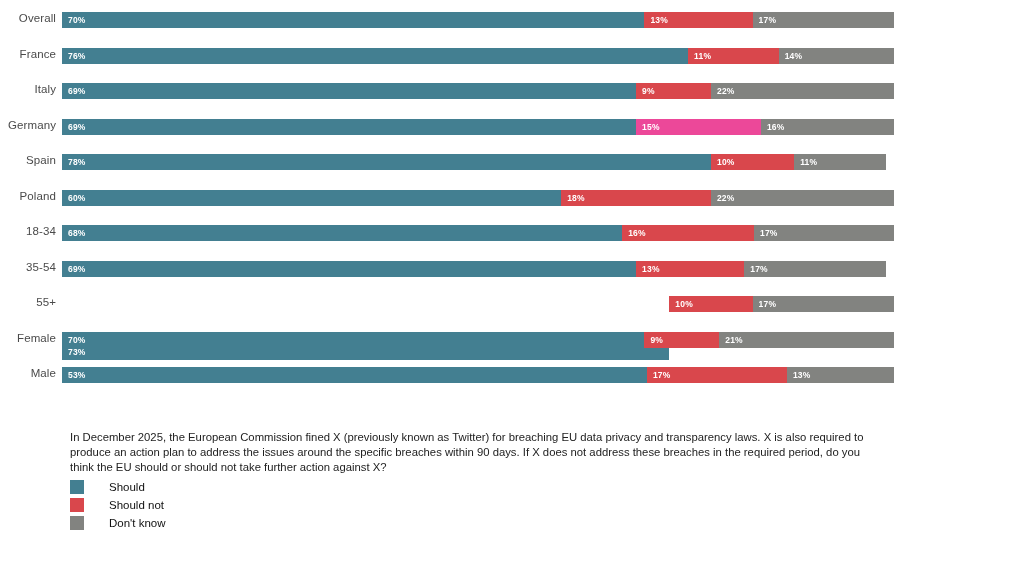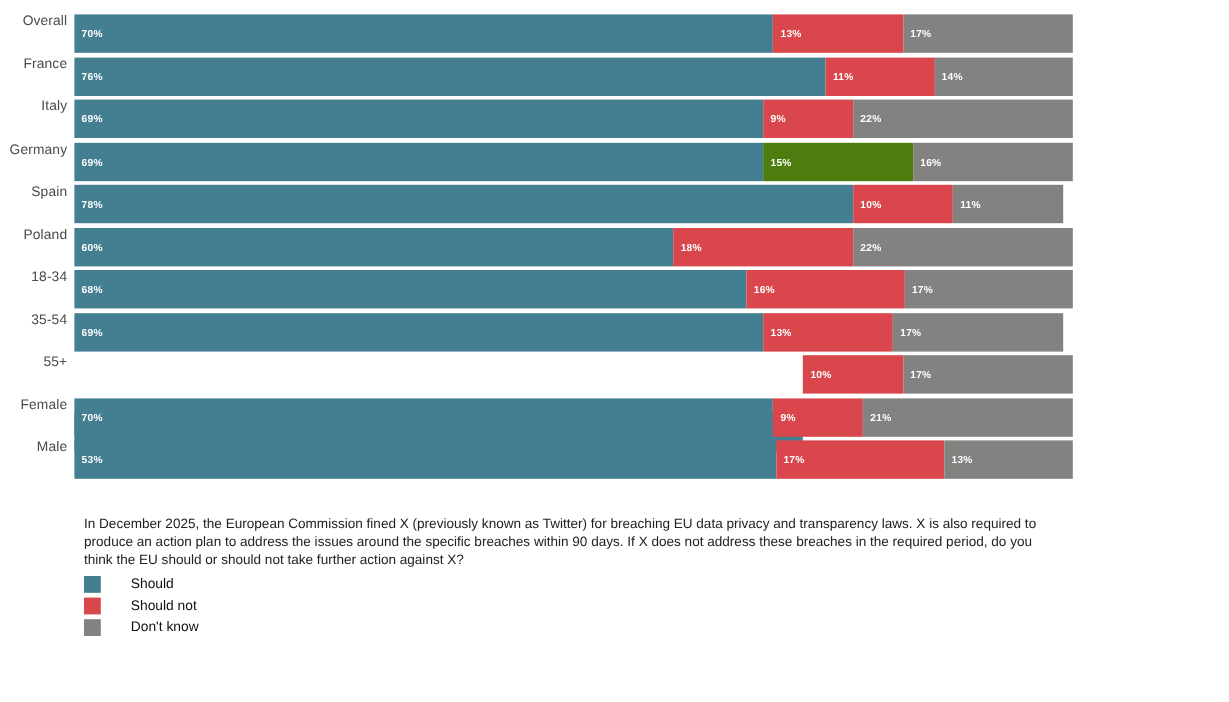--- a/index.html
+++ b/index.html
@@ -50,21 +50,21 @@
 
   .bar-track {
     position: relative;
     width: 832px;
     flex: 0 0 832px;
     height: 24px;
     display: flex;
   }
 
   .seg {
-    height: 32px;
+    height: 16px;
     position: relative;
     box-sizing: border-box;
     overflow: hidden;
   }
 
   .seg-label {
     position: absolute;
     left: 6px;
     top: 50%;
     transform: translateY(-50%);
@@ -161,21 +161,21 @@
             <span class="seg-label">22%</span>
           </div>
         </div>
       </div>
       <div class="bar-row">
         <div class="cat-label">Germany</div>
         <div class="bar-track">
           <div class="seg" style="background: rgb(67, 127, 145); width: 69%;">
             <span class="seg-label">69%</span>
           </div>
-          <div class="seg" style="background: #4d7c0f; width: 15%;">
+          <div class="seg" style="background: #ec4899; width: 15%;">
             <span class="seg-label">15%</span>
           </div>
           <div class="seg" style="background: rgb(130, 131, 128); width: 16%;">
             <span class="seg-label">16%</span>
           </div>
         </div>
       </div>
       <div class="bar-row">
         <div class="cat-label">Spain</div>
         <div class="bar-track">

